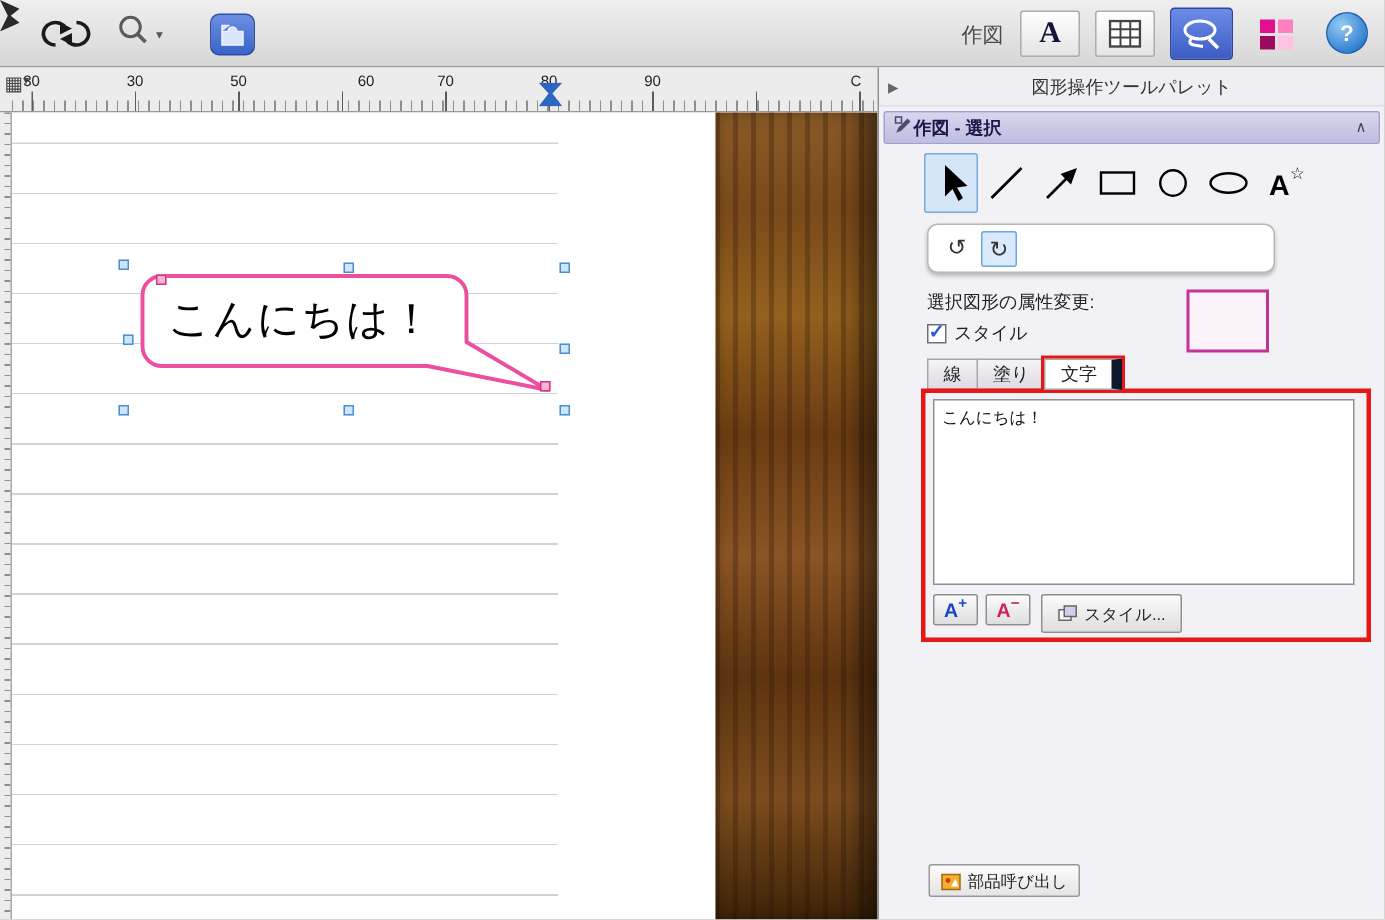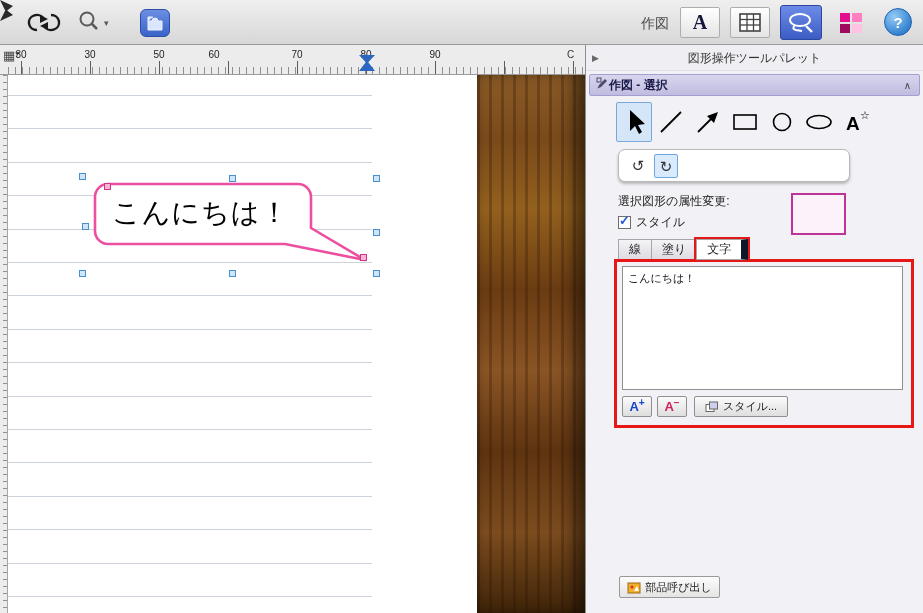--- a/index.html
+++ b/index.html
@@ -99,21 +99,21 @@
   .text-area { position:absolute; left:36px; top:221px; width:281px; height:124px; background:#fff;
                border:1px solid #8f8f8f; font-size:11px; color:#111; padding:4px 5px; white-space:pre-wrap;
                cursor:text; z-index:2; }
   .font-btn { position:absolute; top:351px; width:30px; height:21px; z-index:2;
               background:linear-gradient(#fbfbfb,#dedede); border:1px solid #8f8f8f; border-radius:2px;
               display:flex; align-items:center; justify-content:center; cursor:pointer; }
   .font-btn .fa { font-weight:bold; font-size:13px; }
   .font-btn .sign { font-size:10px; font-weight:bold; margin-top:-8px; }
   .font-btn.plus { left:36px; } .font-btn.plus .fa, .font-btn.plus .sign { color:#1545c8; }
   .font-btn.minus { left:71px; } .font-btn.minus .fa, .font-btn.minus .sign { color:#d02060; }
-  .style-btn { position:absolute; left:108px; top:351px; width:94px; height:21px; z-index:2;
+  .style-btn { position:absolute; left:108px; top:351px; width:94px; height:26px; z-index:2;
                background:linear-gradient(#fbfbfb,#dedede); border:1px solid #8f8f8f; border-radius:2px;
                display:flex; align-items:center; justify-content:center; gap:4px; font-size:11px; color:#222; cursor:pointer; }
   .bottom-btn { position:absolute; top:531px; height:22px; background:linear-gradient(#fcfcfc,#e4e4e4);
                 border:1px solid #999; border-radius:2px; display:flex; align-items:center; justify-content:center;
                 gap:4px; font-size:11px; color:#222; cursor:pointer; }
   .parts-btn { left:33px; width:101px; }
   .hanako-btn { left:141px; width:113px; }
 </style>
 </head>
 <body>
@@ -178,21 +178,21 @@
     </div>
   </div>
 
   <div class="ruler-row">
     <div class="ruler-corner">
       <span>▦</span><span class="dd">▾</span>
     </div>
     <span class="rn" style="left:11px">30</span>
     <span class="rn" style="left:80px">30</span>
     <span class="rn" style="left:149px">50</span>
-    <span class="rn" style="left:204px">60</span>
+    <span class="rn" style="left:234px">60</span>
     <span class="rn" style="left:287px">70</span>
     <span class="rn" style="left:356px">80</span>
     <span class="rn" style="left:425px">90</span>
     <span class="rlabel">C</span>
     <div class="ticks-minor"></div>
     <div class="ticks-major"></div>
     <div class="ruler-marker"></div>
   </div>
 
   <div class="vruler"></div>

